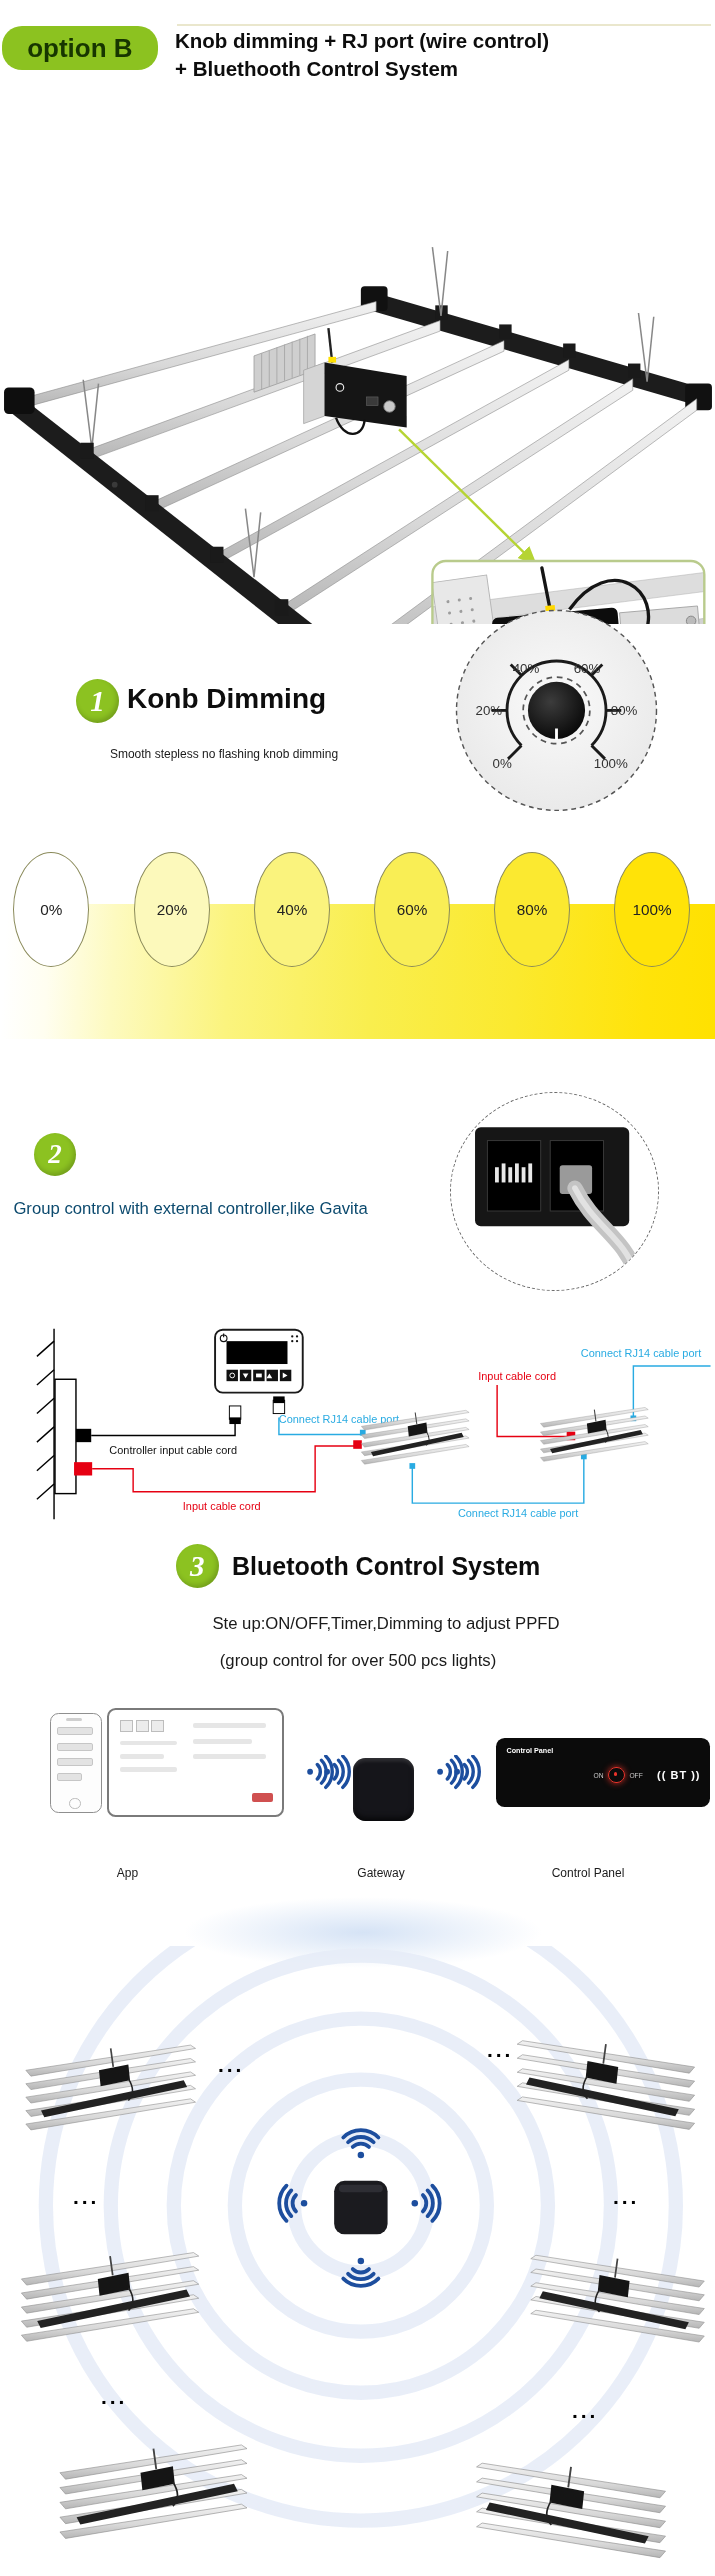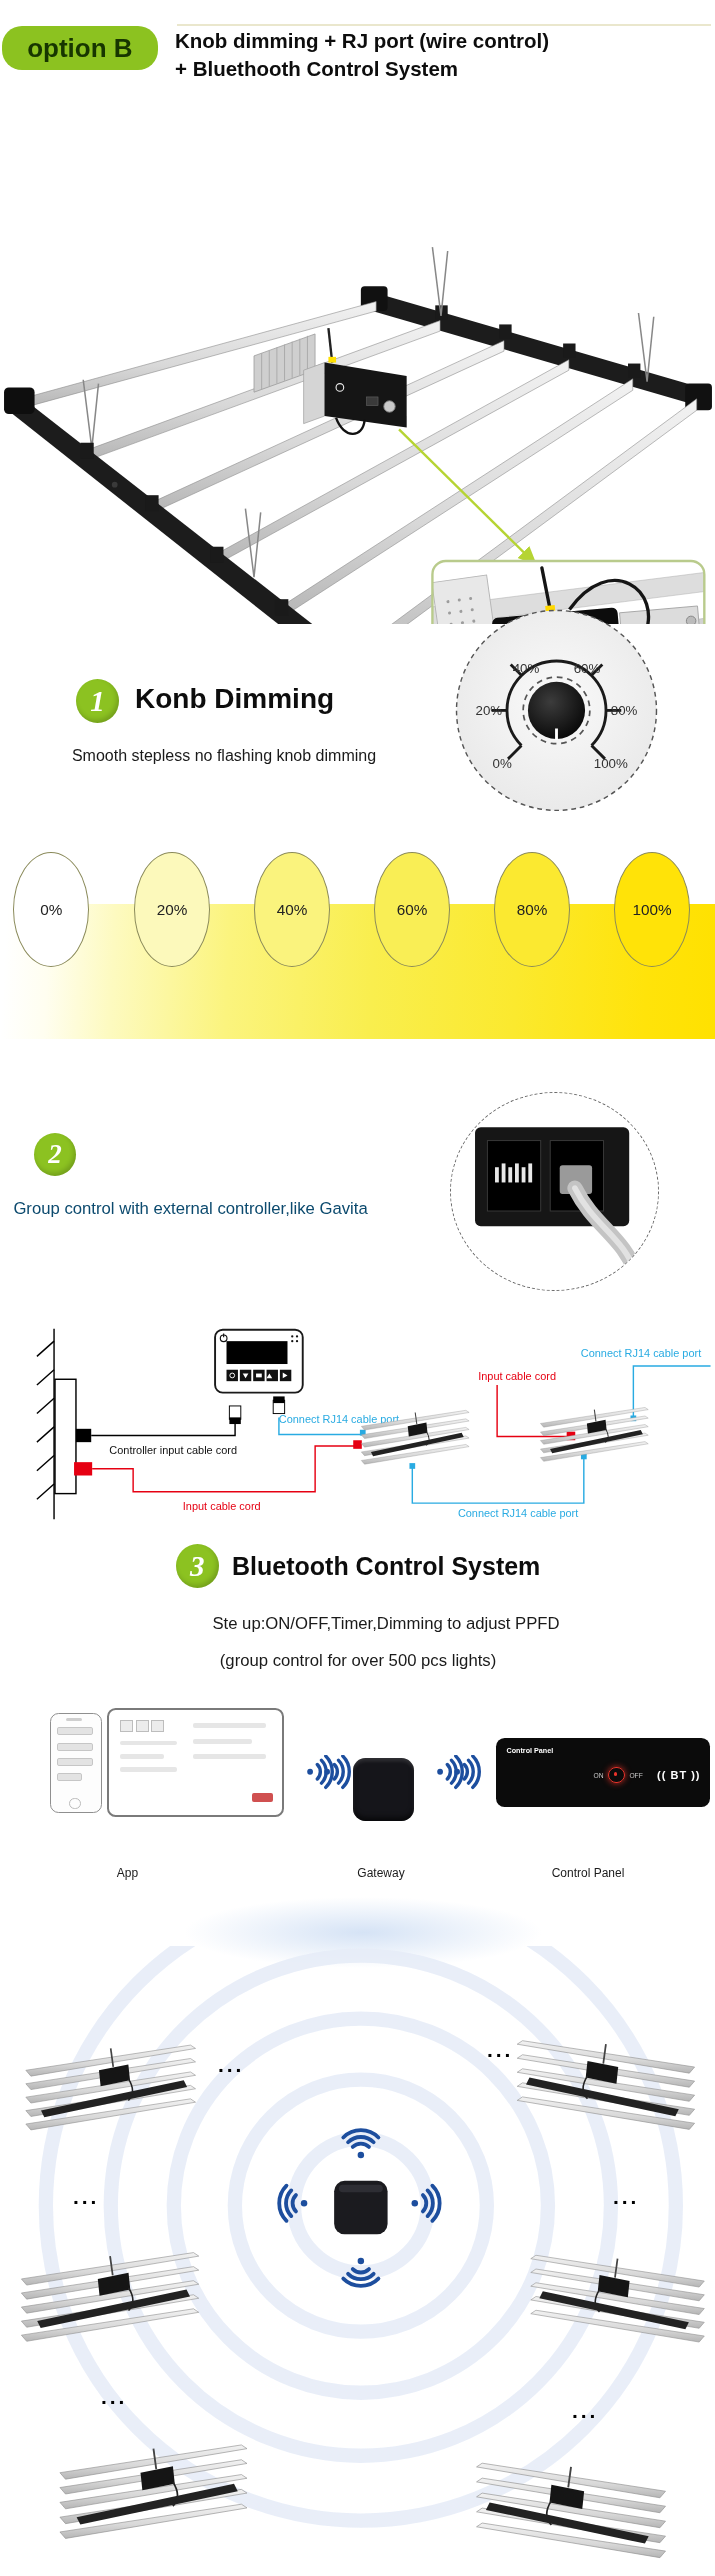--- a/index.html
+++ b/index.html
@@ -10,22 +10,22 @@
   .top-rule{left:177px;top:24px;width:534px;height:1.9px;background:#d9d3a4;opacity:.55;}
   .badge{left:1.9px;top:26px;width:156px;height:44px;background:#8cc220;border-radius:20px;
          display:flex;align-items:center;justify-content:center;font-size:26px;font-weight:bold;color:#173600;}
   .title{left:175px;top:27px;width:496px;font-size:20.5px;font-weight:bold;line-height:28px;color:#0d0d0d;}
   
   .num-circle{width:43px;height:44px;background:#8cc221;border-radius:50%;display:flex;align-items:center;justify-content:center;
               font-family:"Liberation Serif","DejaVu Serif",serif;font-style:italic;font-weight:bold;font-size:29px;color:#ffffff;
               box-shadow:inset -1.9px -2.9px 4.8px rgba(0,0,0,.18);}
   .h1{font-weight:bold;color:#0d0d0d;}
   .s1-circle{left:76px;top:679px;}
-  .s1-head{left:135px;top:683px;font-size:28px;}
-  .s1-sub{left:0;top:747px;width:448px;text-align:center;font-size:16px;color:#1a1a1a;}
+  .s1-head{left:127px;top:683px;font-size:28px;}
+  .s1-sub{left:0;top:747px;width:448px;text-align:center;font-size:12px;color:#1a1a1a;}
   .s2-circle{left:34px;top:1133px;width:42px;height:43px;font-size:27px;}
   .s2-head{left:92px;top:1139px;font-size:27px;}
   .s2-sub{left:13.4px;top:1199px;font-size:16.7px;color:#0c4a6e;}
   .s3-row{left:0;top:1544px;width:716px;display:flex;align-items:center;justify-content:center;gap:13.4px;}
   .s3-head{font-size:25px;}
   .s3-sub1{left:0;top:1614px;width:716px;text-align:center;font-size:16.7px;color:#1a1a1a;margin-left:28px;}
   .s3-sub2{left:0;top:1651px;width:716px;text-align:center;font-size:16.7px;color:#1a1a1a;}
   
   .band{left:0;top:904px;width:716px;height:135px;
         background:linear-gradient(93deg,#ffffff 1%,#fffef0 7%,#fdfac0 16%,#fbf47e 32%,#f9ee4e 52%,#fbe92e 72%,#ffe30a 90%,#ffe100 100%);}

